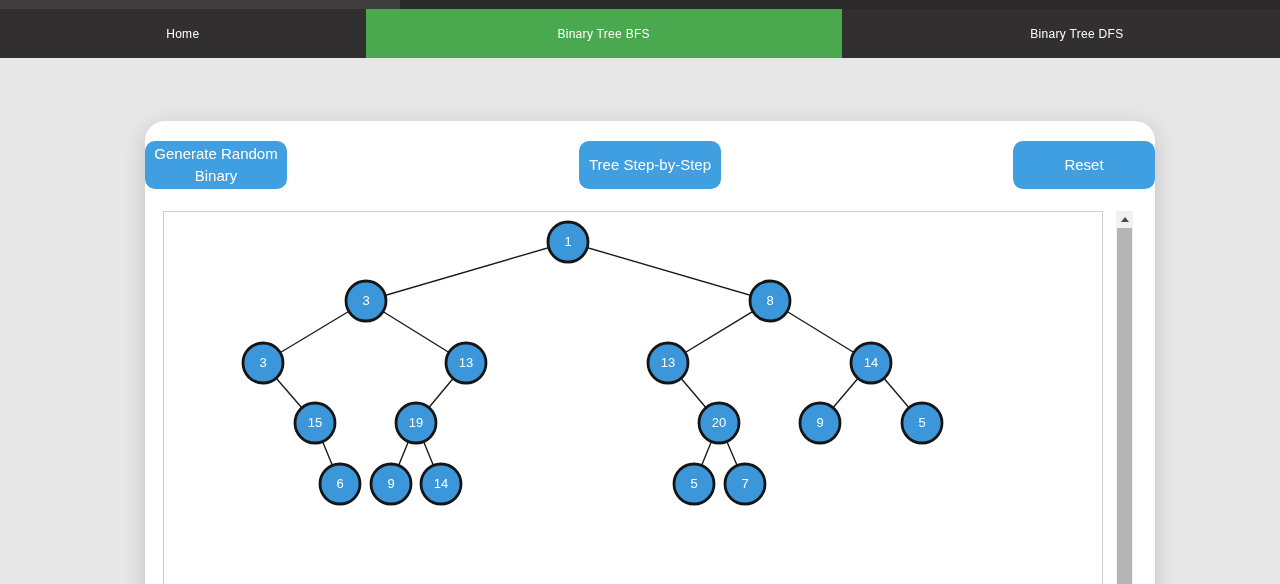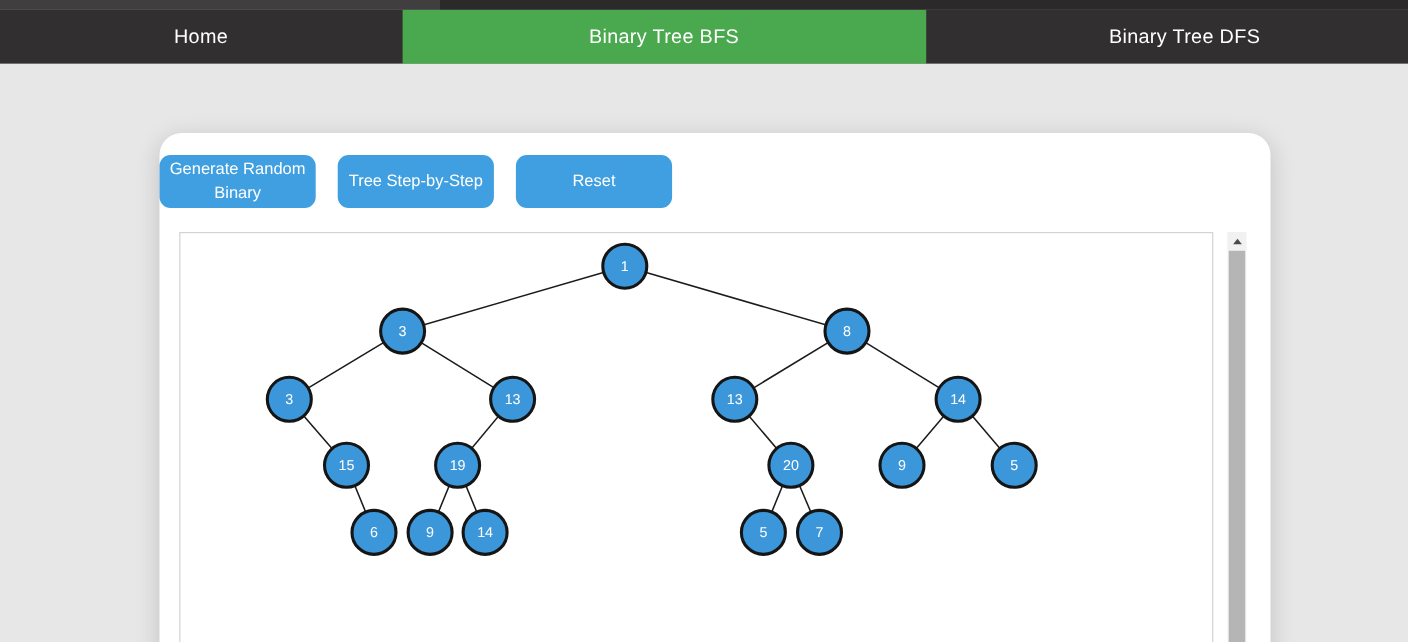--- a/index.html
+++ b/index.html
@@ -13,32 +13,32 @@
   html,body{width:1280px;height:584px;overflow:hidden;
     font-family:"Liberation Sans", sans-serif;background:var(--page-bg);}
   .stage{position:relative;width:1280px;height:584px;overflow:hidden;}
 
   
   .topstrip{position:absolute;left:0;top:0;width:1280px;height:9px;
     background:linear-gradient(to right, var(--topstrip-left) 0 400px, var(--topstrip-right) 400px);}
   .navbar{position:absolute;left:0;top:9px;width:1280px;height:49px;
     background:var(--nav-bg);display:flex;}
   .tab{height:49px;display:flex;align-items:center;justify-content:center;
-    color:#fff;font-size:18px;letter-spacing:.3px;cursor:pointer;}
+    color:#fff;font-size:12px;letter-spacing:.3px;cursor:pointer;}
   .tab.t0{width:377px;} .tab.t1{width:491px;} .tab.t2{width:451px;padding-left:32px;}
   .tab.active{background:var(--tab-active);}
 
   
   .page{position:absolute;left:0;top:58px;width:1280px;height:526px;background:var(--page-bg);}
   .card{position:absolute;left:145px;top:63px;width:1010px;height:600px;
     background:#fff;border-radius:20px;box-shadow:0 5px 22px rgba(0,0,0,.16);}
 
   
   .toolbar{position:absolute;left:0;top:20px;width:100%;height:48px;
-    display:flex;justify-content:flex-start;gap:20px;}
+    display:flex;justify-content:space-between;gap:20px;}
   .btn{width:142px;height:48px;border:none;border-radius:10px;
     background:var(--btn-blue);color:#fff;font-size:15px;line-height:1.45;
     font-family:"Liberation Sans", sans-serif;cursor:pointer;
     display:flex;align-items:center;justify-content:center;text-align:center;padding:2px 6px;}
 
   
   .canvas-content{position:absolute;left:18px;top:90px;width:940px;height:470px;
     border:1px solid var(--canvas-border);background:#fff;}
   .canvas-content svg{position:absolute;left:0;top:0;}
   .node-label{fill:#fff;font-size:13px;font-family:"Liberation Sans", sans-serif;

